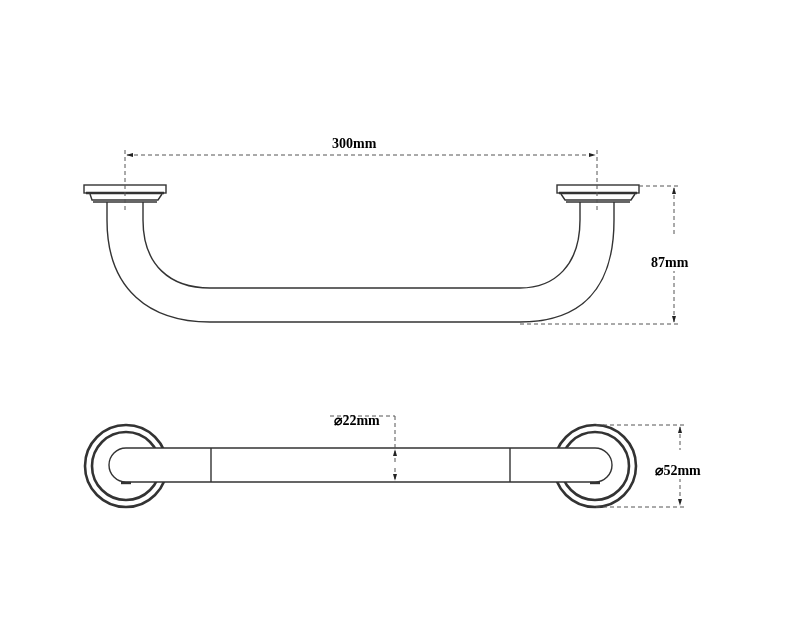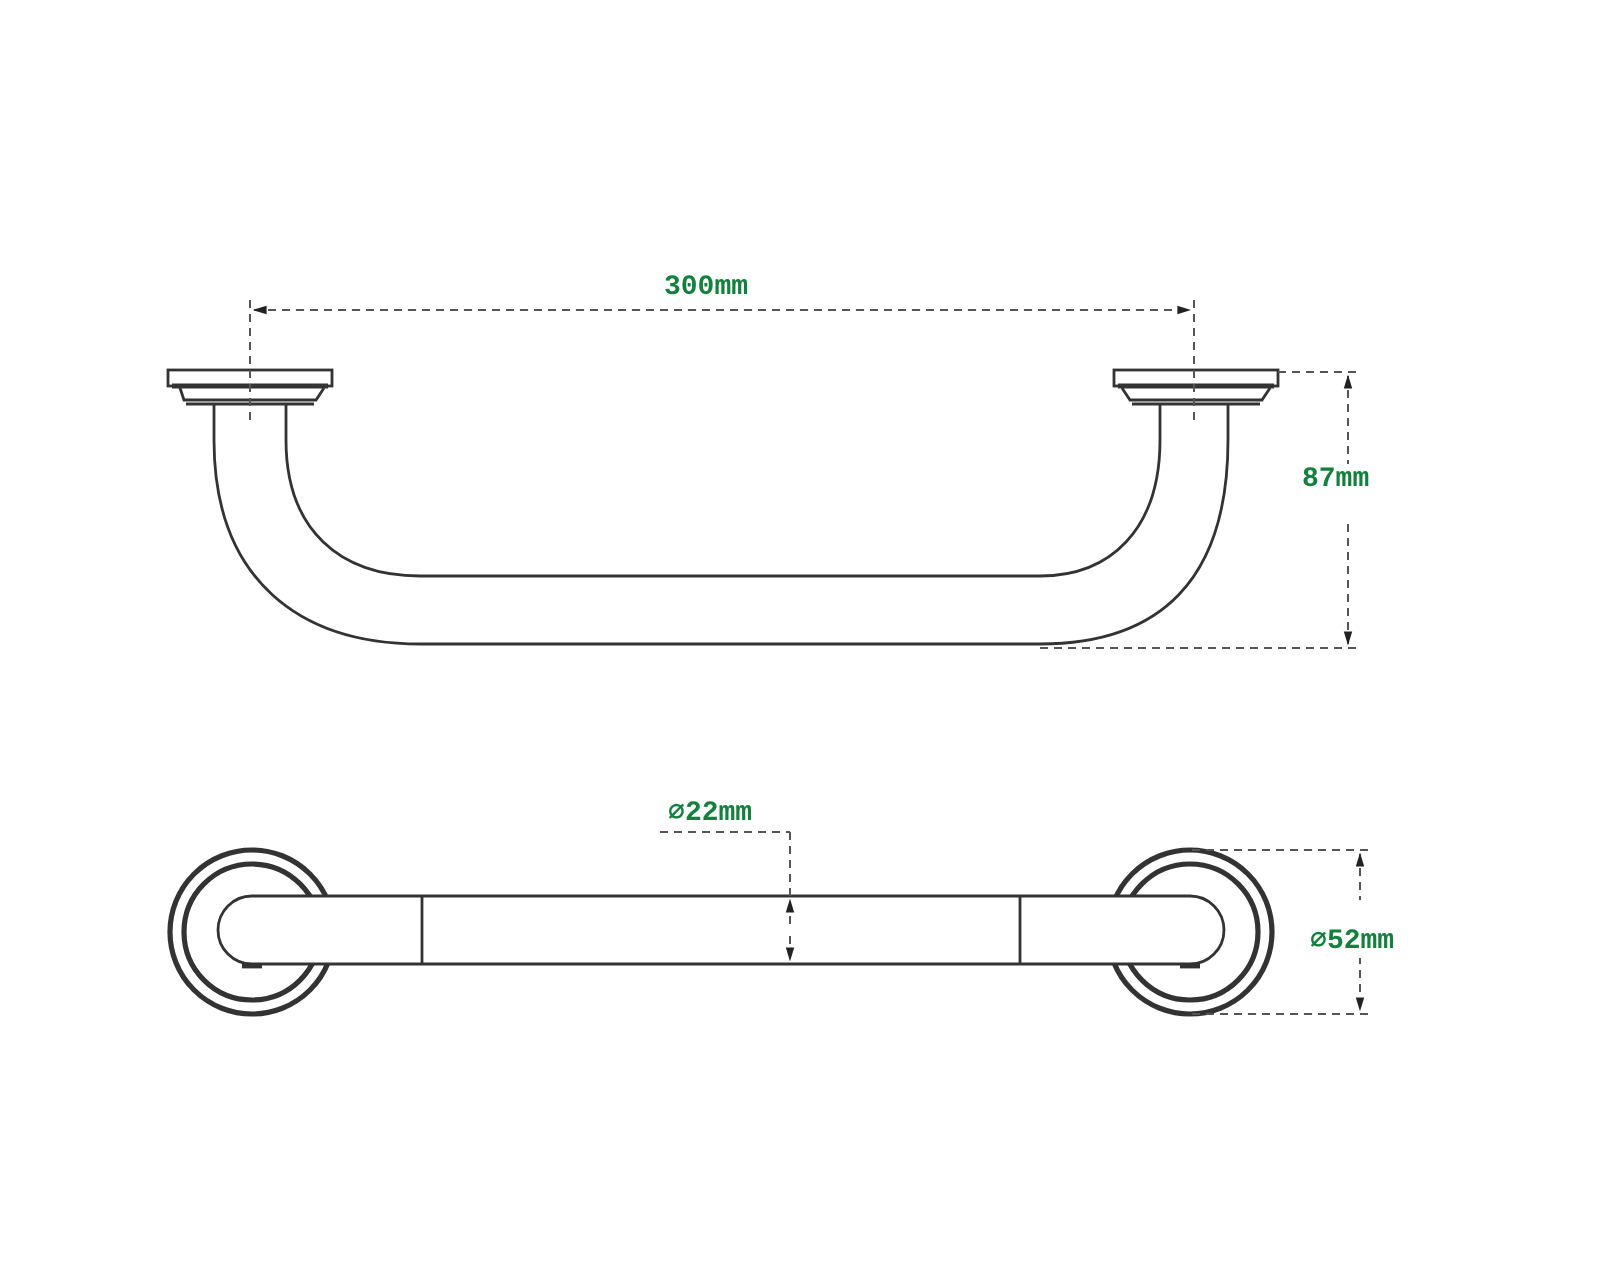--- a/index.html
+++ b/index.html
@@ -1,18 +1,18 @@
 <!DOCTYPE html>
 <html><head>
 <meta charset="utf-8">
 <style>
   html, body { margin: 0; padding: 0; background: #ffffff; }
   body { width: 800px; height: 633px; overflow: hidden; position: relative; font-family: "Liberation Serif", serif; }
   svg { position: absolute; left: 0; top: 0; }
-  .lbl { position: absolute; font-family: Liberation Mono, monospace; font-weight: bold; font-size: 14px; color: #15803d; white-space: nowrap; text-align: center; }
+  .lbl { position: absolute; font-family: Liberation Serif, serif; font-weight: bold; font-size: 14px; color: #000000; white-space: nowrap; text-align: center; }
 </style>
 </head>
 <body>
 
 <svg width="800" height="633" viewBox="0 0 800 633">
   <defs>
     <marker id="arr" viewBox="0 0 10 10" refX="9" refY="5" markerWidth="7" markerHeight="7" orient="auto-start-reverse">
       <path d="M0,2 L10,5 L0,8 z" fill="#222"></path>
     </marker>
   </defs>
@@ -73,20 +73,20 @@
   </g>
   <g stroke="#555" stroke-width="1" stroke-dasharray="4,3" fill="none">
     <line x1="596" y1="425" x2="686" y2="425"></line>
     <line x1="596" y1="507" x2="686" y2="507"></line>
     <line x1="680" y1="427" x2="680" y2="450" marker-start="url(#arr)"></line>
     <line x1="680" y1="478" x2="680" y2="505" marker-end="url(#arr)"></line>
   </g>
 </svg>
 
 <div class="lbl" style="left:332px; top:136px;">300mm</div>
-<div class="lbl" style="left:651px; top:232px; background:#fff;">87mm</div>
+<div class="lbl" style="left:651px; top:255px; background:#fff;">87mm</div>
 
-<div class="lbl" style="left:334px; top:398px;">
+<div class="lbl" style="left:334px; top:412px;">
   <span>⌀</span><span>22mm</span>
 </div>
 <div class="lbl" style="left:655px; top:462px; background:#fff;">
   <span>⌀</span><span>52mm</span>
 </div>
 
 </body></html>

